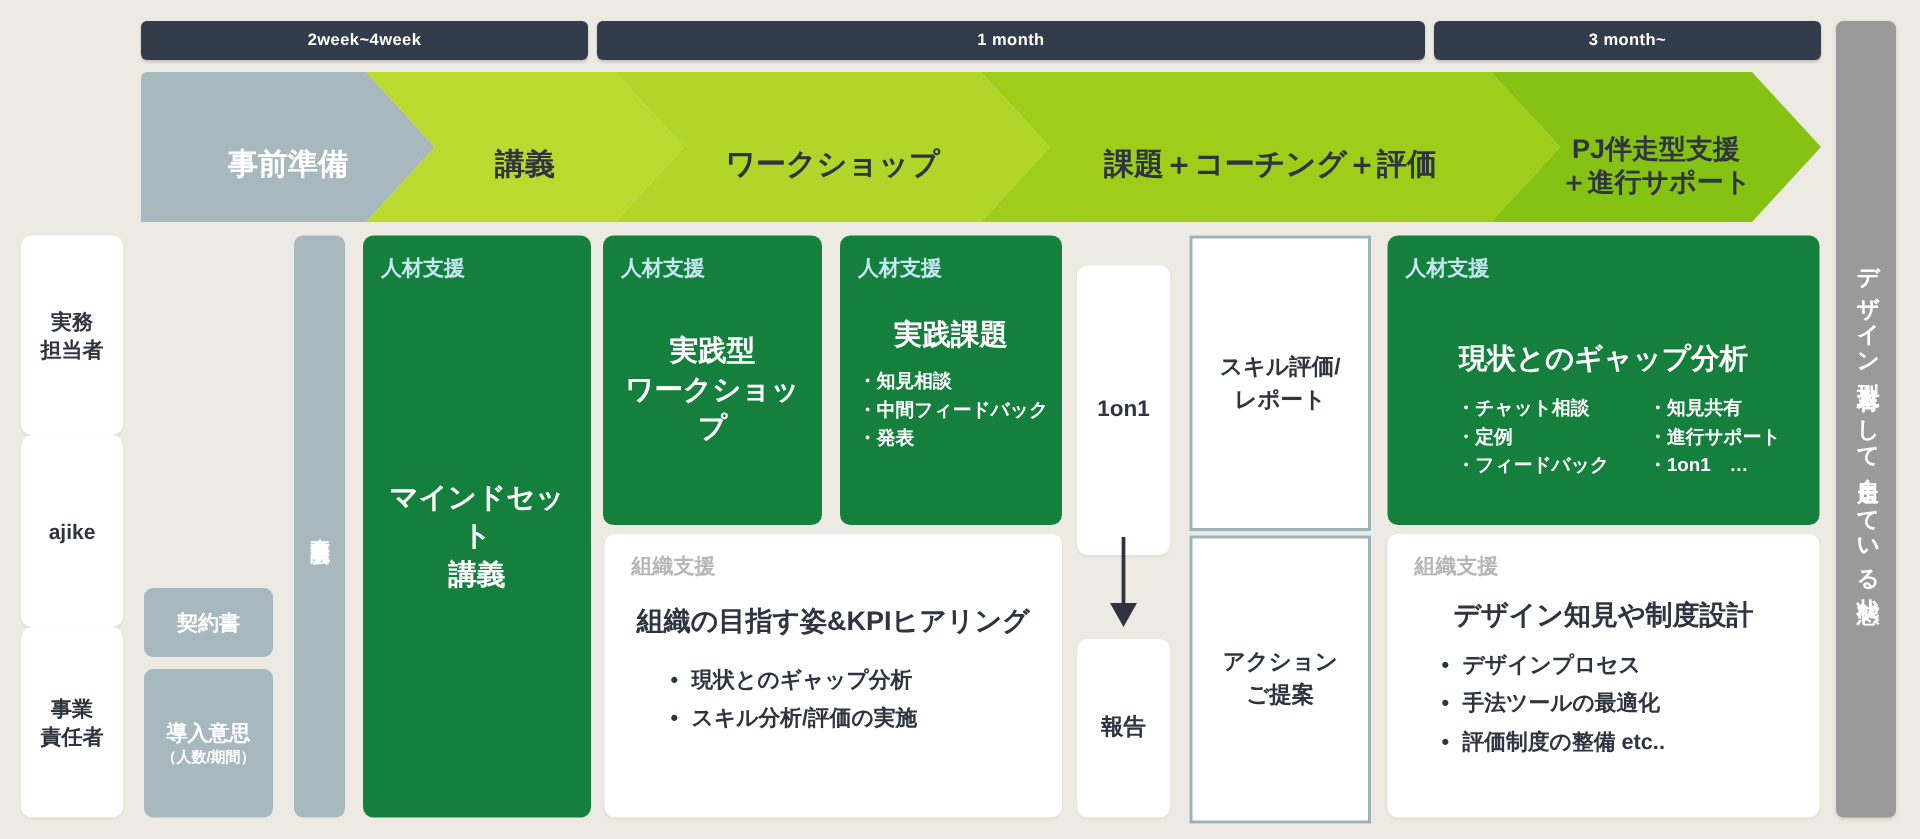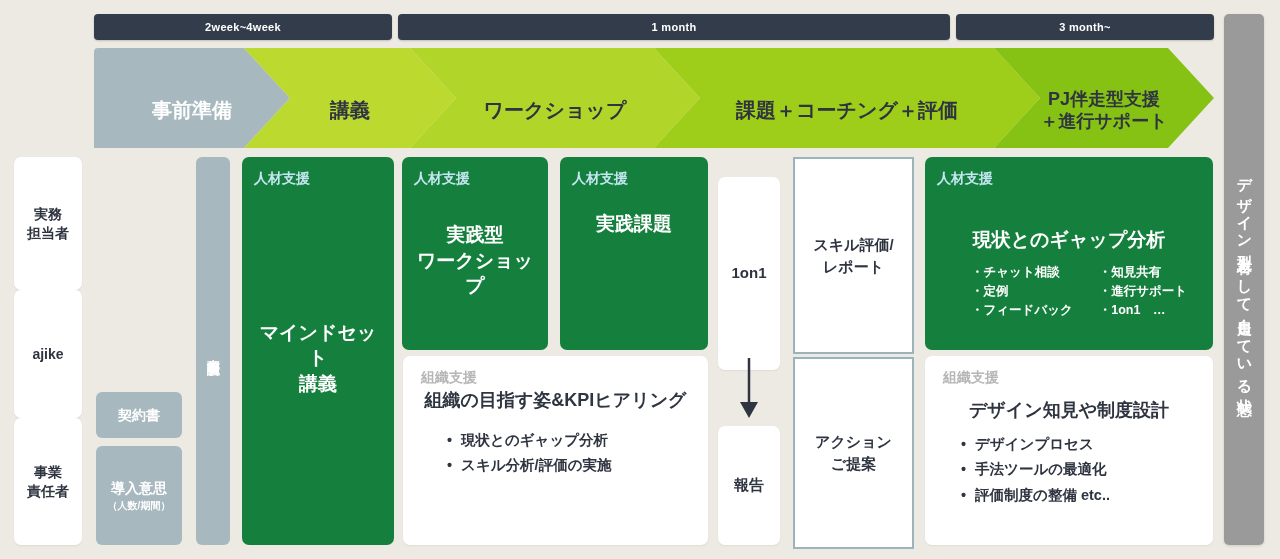--- a/index.html
+++ b/index.html
@@ -147,21 +147,21 @@
     box-shadow:0 1px 2px rgba(0,0,0,.06);
   }
   .org .tag{font-size:14px;font-weight:bold;color:#b6b6b6;line-height:1;}
   .org .ttl{font-size:18px;font-weight:bold;text-align:center;
             color:#2e3440;margin-top:20px;}
   .org ul{margin:16px 0 0 0;padding:0;list-style:none;}
   .org li{font-size:14.5px;font-weight:bold;line-height:1.75;color:#2e3440;}
   .org li::before{content:"•";margin-right:9px;}
 
   #org-kpi{left:403px;top:356px;width:305px;height:189px;}
-  #org-kpi .ttl{margin-top:4px;}
+  #org-kpi .ttl{margin-top:18px;}
   #org-kpi ul{padding-left:26px;}
 
   #org-design{left:925px;top:356px;width:288px;height:189px;}
   #org-design .ttl{margin-top:14px;}
   #org-design ul{margin-top:10px;padding-left:18px;}
 </style>
 </head>
 <body>
 
 <div class="stage">
@@ -243,20 +243,25 @@
     <div class="tag">人材支援</div>
     <div class="ttl">
       <span>実践型</span><br>
       <span>ワークショップ</span>
     </div>
   </div>
 
   <div class="blue" id="b-task">
     <div class="tag">人材支援</div>
     <div class="ttl">実践課題</div>
+    <ul>
+      <li>知見相談</li>
+      <li>中間フィードバック</li>
+      <li>発表</li>
+    </ul>
   </div>
 
   <div class="white" id="w-1on1">
     <span>1on1</span>
   </div>
   <div class="white" id="w-report">
     <span>報告</span>
   </div>
 
   <svg id="arrow" viewBox="0 0 32 62">

